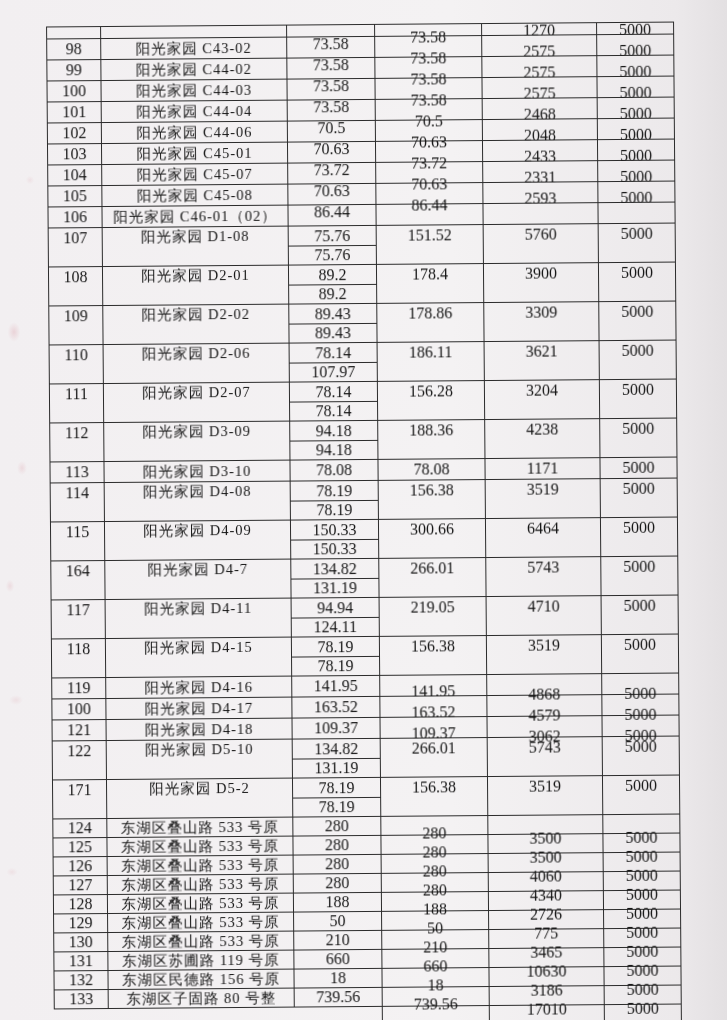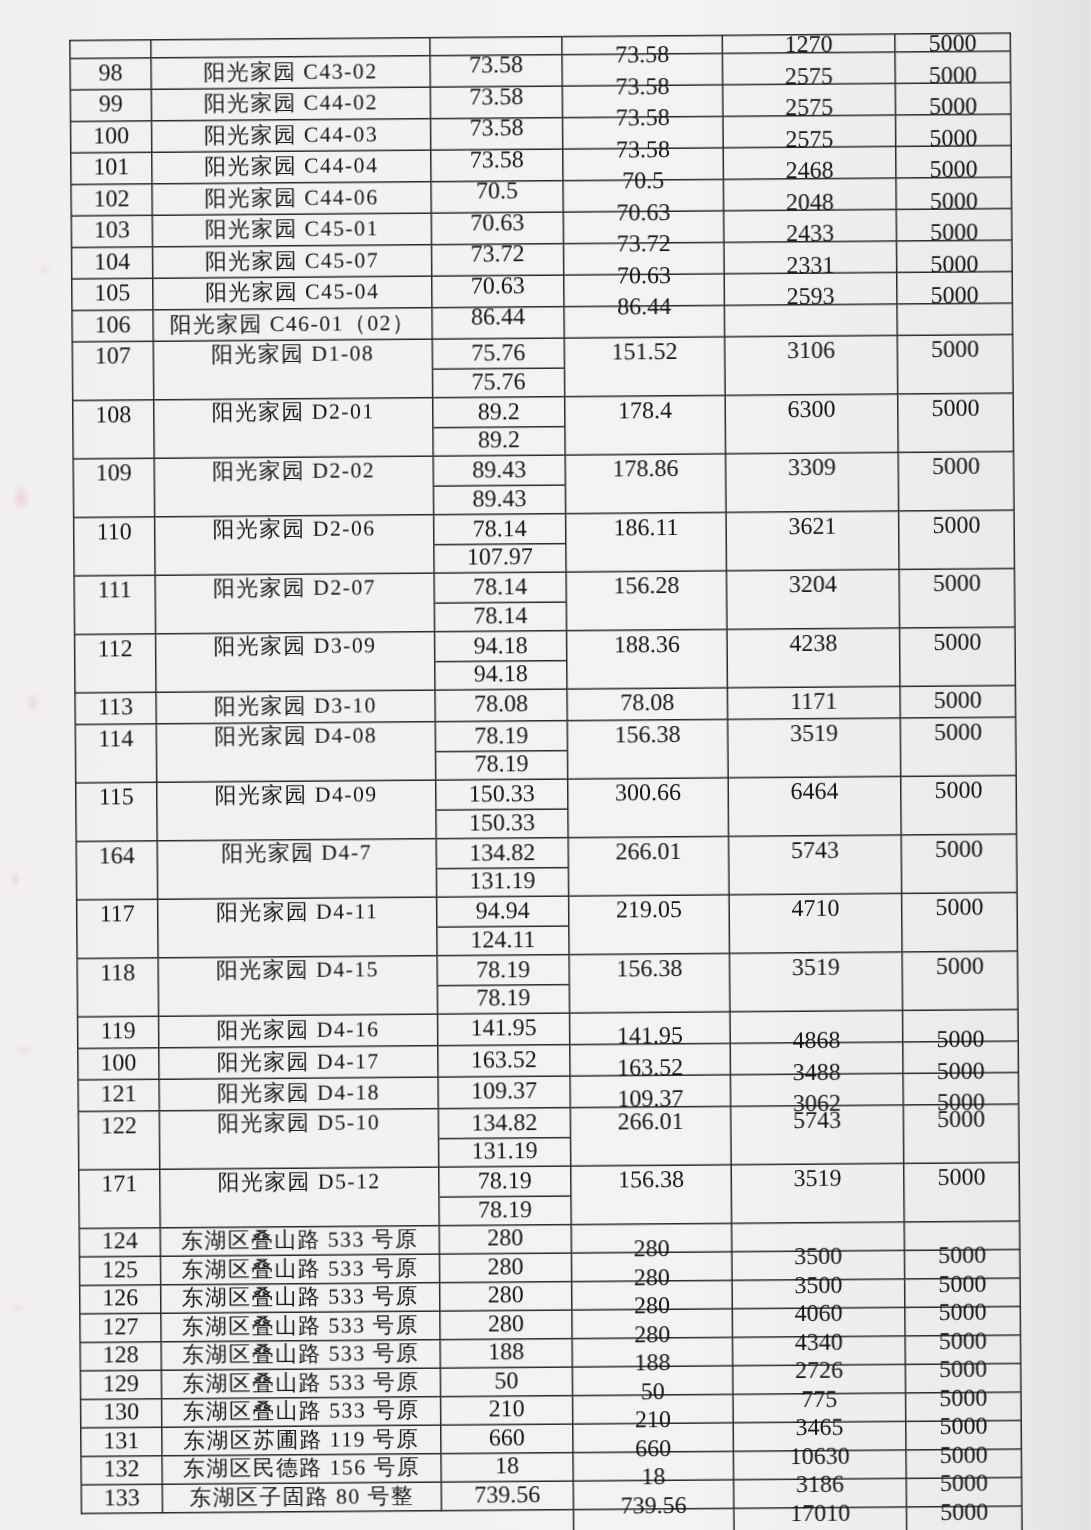--- a/index.html
+++ b/index.html
@@ -130,21 +130,21 @@
         <tr class="s zA">
           <td class="c1"><span class="v">104</span></td>
           <td class="c2"><span class="v">阳光家园 C45-07</span></td>
           <td class="c3"><span class="v">73.72</span></td>
           <td class="c4"><span class="v">73.72</span></td>
           <td class="c5"><span class="v">2433</span></td>
           <td class="c6"><span class="v">5000</span></td>
         </tr>
         <tr class="s zA">
           <td class="c1"><span class="v">105</span></td>
-          <td class="c2"><span class="v">阳光家园 C45-04</span></td>
+          <td class="c2"><span class="v">阳光家园 C45-08</span></td>
           <td class="c3"><span class="v">70.63</span></td>
           <td class="c4"><span class="v">70.63</span></td>
           <td class="c5"><span class="v">2331</span></td>
           <td class="c6"><span class="v">5000</span></td>
         </tr>
         <tr class="s zA">
           <td class="c1"><span class="v">106</span></td>
           <td class="c2"><span class="v">阳光家园 C46-01（02）</span></td>
           <td class="c3"><span class="v">86.44</span></td>
           <td class="c4"><span class="v">86.44</span></td>
@@ -152,32 +152,32 @@
           <td class="c6"><span class="v">5000</span></td>
         </tr>
         <tr class="dbl zB">
           <td class="c1"><span class="v">107</span></td>
           <td class="c2"><span class="v">阳光家园 D1-08</span></td>
           <td class="c3">
             <div class="a3"><span class="v">75.76</span></div>
             <div class="b3"><span class="v">75.76</span></div>
           </td>
           <td class="c4"><span class="v">151.52</span></td>
-          <td class="c5"><span class="v">3106</span></td>
+          <td class="c5"><span class="v">5760</span></td>
           <td class="c6"><span class="v">5000</span></td>
         </tr>
         <tr class="dbl zB">
           <td class="c1"><span class="v">108</span></td>
           <td class="c2"><span class="v">阳光家园 D2-01</span></td>
           <td class="c3">
             <div class="a3"><span class="v">89.2</span></div>
             <div class="b3"><span class="v">89.2</span></div>
           </td>
           <td class="c4"><span class="v">178.4</span></td>
-          <td class="c5"><span class="v">6300</span></td>
+          <td class="c5"><span class="v">3900</span></td>
           <td class="c6"><span class="v">5000</span></td>
         </tr>
         <tr class="dbl zB">
           <td class="c1"><span class="v">109</span></td>
           <td class="c2"><span class="v">阳光家园 D2-02</span></td>
           <td class="c3">
             <div class="a3"><span class="v">89.43</span></div>
             <div class="b3"><span class="v">89.43</span></div>
           </td>
           <td class="c4"><span class="v">178.86</span></td>
@@ -286,21 +286,21 @@
           <td class="c3"><span class="v">141.95</span></td>
           <td class="c4"><span class="v">141.95</span></td>
           <td class="c5"><span class="v">4868</span></td>
           <td class="c6"><span class="v">5000</span></td>
         </tr>
         <tr class="s zB dn1">
           <td class="c1"><span class="v">100</span></td>
           <td class="c2"><span class="v">阳光家园 D4-17</span></td>
           <td class="c3"><span class="v">163.52</span></td>
           <td class="c4"><span class="v">163.52</span></td>
-          <td class="c5"><span class="v">3488</span></td>
+          <td class="c5"><span class="v">4579</span></td>
           <td class="c6"><span class="v">5000</span></td>
         </tr>
         <tr class="s zB dn1">
           <td class="c1"><span class="v">121</span></td>
           <td class="c2"><span class="v">阳光家园 D4-18</span></td>
           <td class="c3"><span class="v">109.37</span></td>
           <td class="c4"><span class="v">109.37</span></td>
           <td class="c5"><span class="v">3062</span></td>
           <td class="c6"><span class="v">5000</span></td>
         </tr>
@@ -310,21 +310,21 @@
           <td class="c3">
             <div class="a3"><span class="v">134.82</span></div>
             <div class="b3"><span class="v">131.19</span></div>
           </td>
           <td class="c4"><span class="v">266.01</span></td>
           <td class="c5"><span class="v">5743</span></td>
           <td class="c6"><span class="v">5000</span></td>
         </tr>
         <tr class="dbl zB">
           <td class="c1"><span class="v">171</span></td>
-          <td class="c2"><span class="v">阳光家园 D5-12</span></td>
+          <td class="c2"><span class="v">阳光家园 D5-2</span></td>
           <td class="c3">
             <div class="a3"><span class="v">78.19</span></div>
             <div class="b3"><span class="v">78.19</span></div>
           </td>
           <td class="c4"><span class="v">156.38</span></td>
           <td class="c5"><span class="v">3519</span></td>
           <td class="c6"><span class="v">5000</span></td>
         </tr>
         <tr class="s zC">
           <td class="c1"><span class="v">124</span></td>

